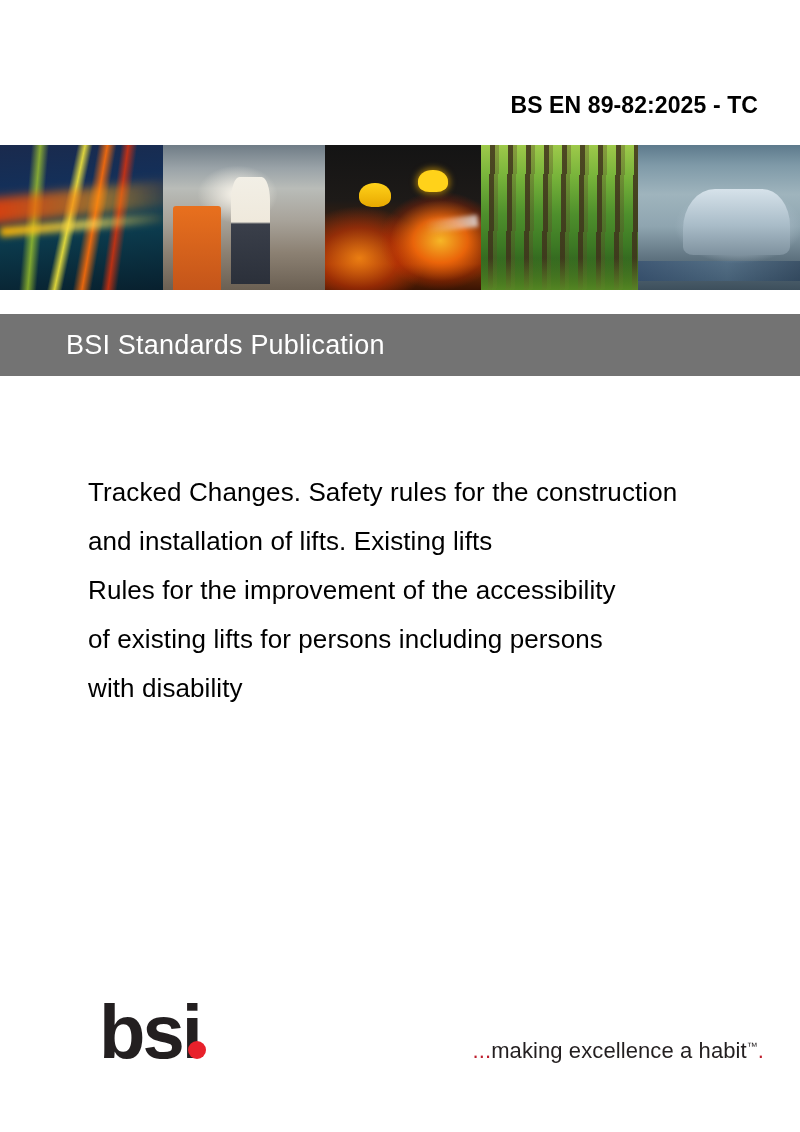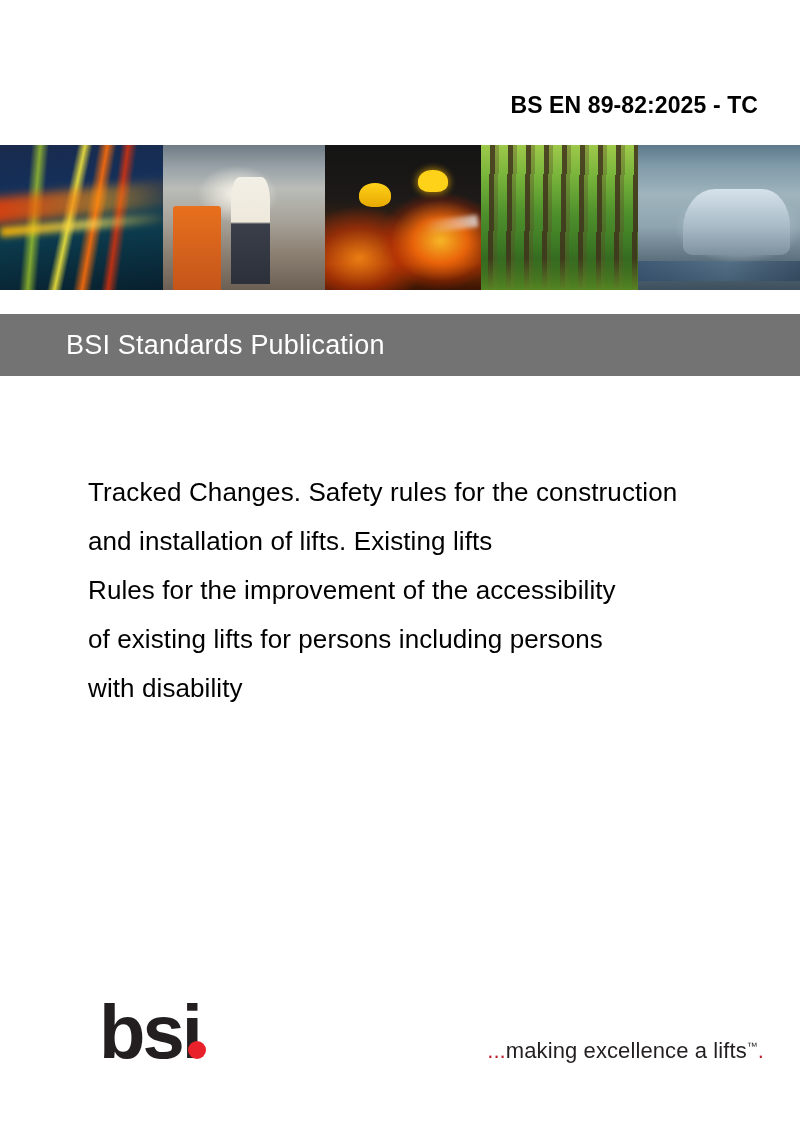--- a/index.html
+++ b/index.html
@@ -259,14 +259,14 @@
 </div>
 
 <div class="logo">
   <svg width="130" height="74" viewBox="0 0 130 74" xmlns="http://www.w3.org/2000/svg">
     <text x="0" y="62" font-family="Liberation Sans, sans-serif" font-size="76" font-weight="700" fill="#231f20" letter-spacing="-3">bsi</text>
     <circle cx="98" cy="54" r="9" fill="#e8212b"></circle>
   </svg>
 </div>
 
 <div class="tagline">
-  <span class="dots">...</span><span>making excellence a lifts</span><span class="tm">™</span><span class="period">.</span>
+  <span class="dots">...</span><span>making excellence a habit</span><span class="tm">™</span><span class="period">.</span>
 </div>
 
 </body></html>

